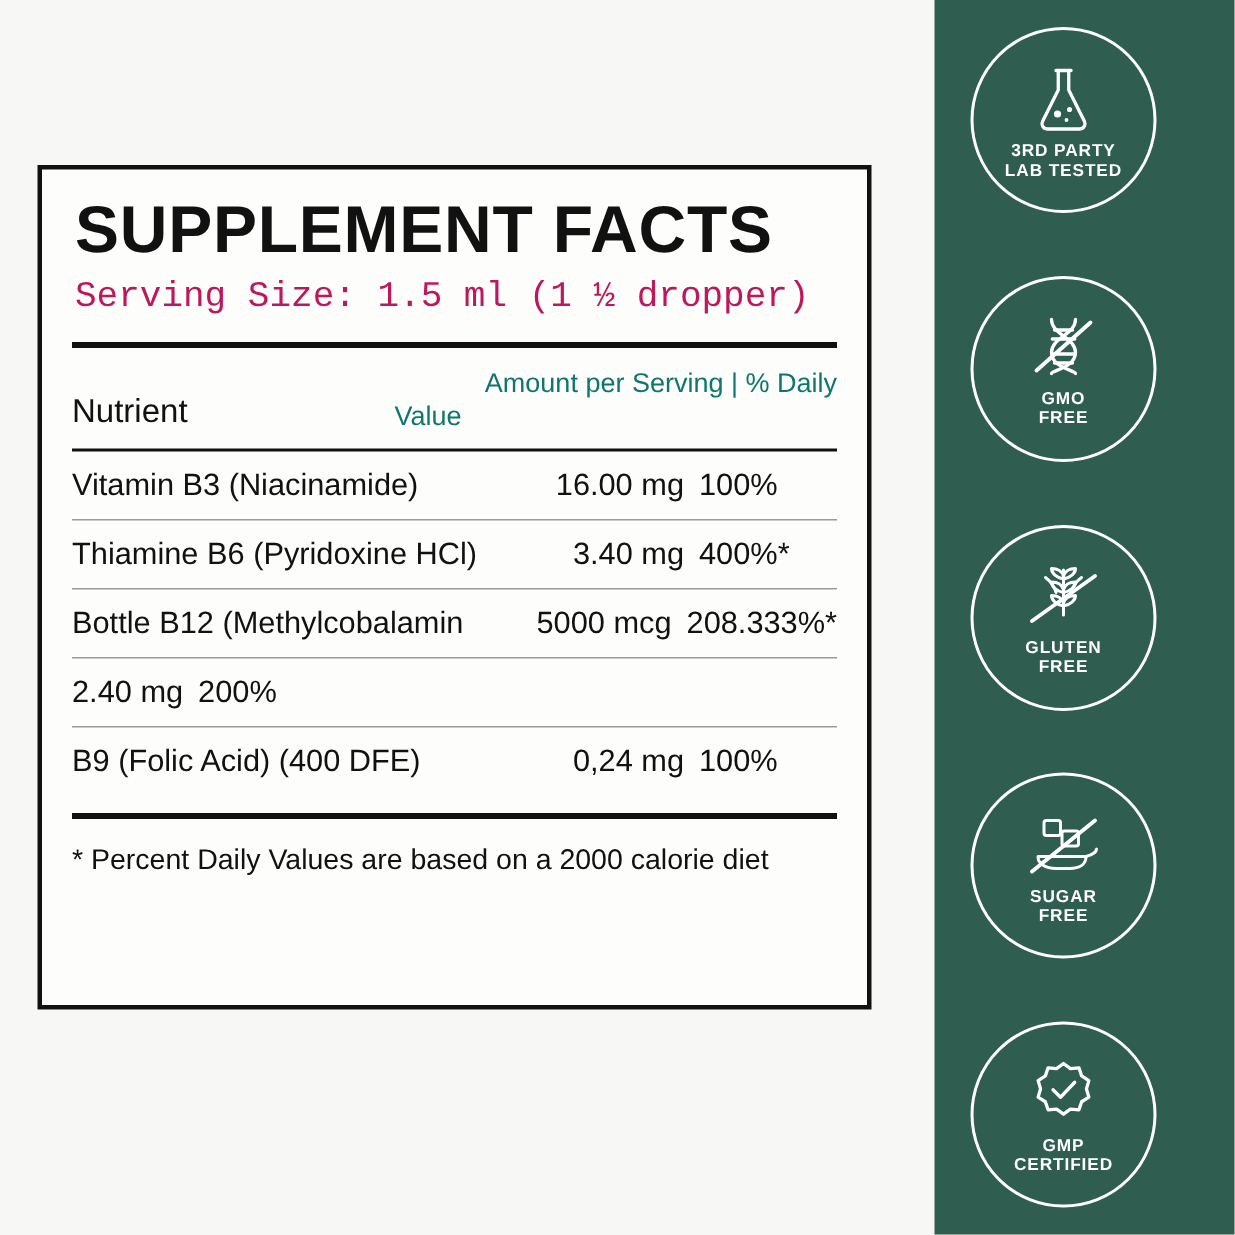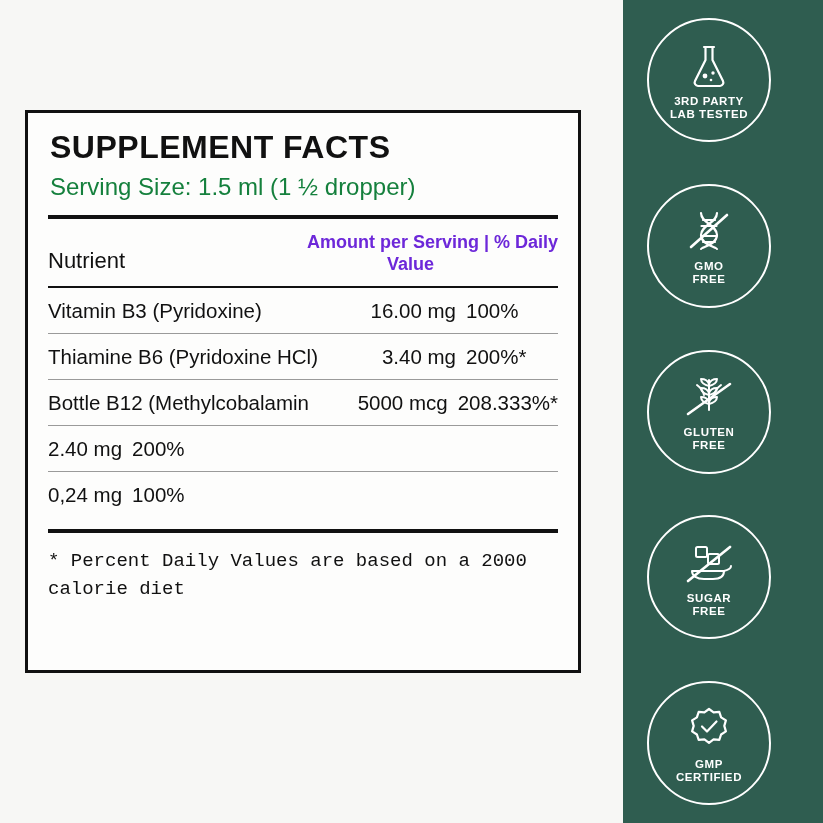--- a/index.html
+++ b/index.html
@@ -31,33 +31,34 @@
     left: 25px;
     top: 110px;
     width: 556px;
     height: 563px;
     border: 3px solid #111;
     background: #fdfdfc;
     box-sizing: border-box;
     padding: 14px 20px 10px 20px;
   }
   .facts-title {
-    font-size: 32px;
+    font-size: 44px;
     font-weight: 700;
     letter-spacing: 0.5px;
     color: #111;
     line-height: 1.05;
     margin: 4px 0 6px 2px;
   }
   .serving-line {
     font-size: 24px;
-    color: #15803d;
+    color: #be185d;
     line-height: 1.35;
     margin-left: 2px;
     white-space: nowrap;
+    font-family: Liberation Mono, monospace;
   }
   .rule-thick {
     border-bottom: 4px solid #111;
     margin: 12px 0 0 0;
   }
   .rule-med {
     border-bottom: 2px solid #111;
     margin: 0;
   }
   .rule-thin {
@@ -70,29 +71,28 @@
     padding: 12px 0 10px 0;
   }
   .header-nutrient {
     font-size: 22px;
     color: #111;
     flex: 0 0 215px;
     padding-bottom: 2px;
   }
   .header-amount {
     font-size: 18px;
-    color: #6d28d9;
+    color: #0f766e;
     text-align: right;
     flex: 1;
     line-height: 1.25;
-    font-weight: bold;
   }
   .header-amount .second-line {
     display: block;
-    text-align: center;
+    text-align: left;
   }
   .row {
     display: flex;
     align-items: baseline;
     padding: 11px 0 10px 0;
     font-size: 20.5px;
     color: #111;
   }
   .row .name {
     flex: 1 1 auto;
@@ -107,21 +107,20 @@
   .row .dv {
     flex: 0 0 92px;
     text-align: left;
     white-space: nowrap;
   }
   .footnotes {
     padding-top: 14px;
     font-size: 19px;
     color: #111;
     line-height: 1.5;
-    font-family: Liberation Mono, monospace;
   }
   
   .right-panel {
     position: relative;
     width: 200px;
     height: 823px;
     background: #2f5d50;
   }
   .badges {
     position: absolute;
@@ -184,47 +183,48 @@
         <div class="header-nutrient">Nutrient</div>
         <div class="header-amount">
           <span>Amount per Serving | % Daily</span>
           <span class="second-line">Value</span>
         </div>
       </div>
 
       <div class="rule-med"></div>
 
       <div class="row">
-        <div class="name">Vitamin B3 (Pyridoxine)</div>
+        <div class="name">Vitamin B3 (Niacinamide)</div>
         <div class="amount">16.00 mg</div>
         <div class="dv">100%</div>
       </div>
       <div class="rule-thin"></div>
 
       <div class="row">
         <div class="name">Thiamine B6 (Pyridoxine HCl)</div>
         <div class="amount">3.40 mg</div>
-        <div class="dv">200%*</div>
+        <div class="dv">400%*</div>
       </div>
       <div class="rule-thin"></div>
 
       <div class="row">
         <div class="name">Bottle B12 (Methylcobalamin</div>
         <div class="amount">5000 mcg</div>
         <div class="dv">208.333%*</div>
       </div>
       <div class="rule-thin"></div>
 
       <div class="row">
         <div class="amount">2.40 mg</div>
         <div class="dv">200%</div>
       </div>
       <div class="rule-thin"></div>
 
       <div class="row">
+        <div class="name">B9 (Folic Acid) (400 DFE)</div>
         <div class="amount">0,24 mg</div>
         <div class="dv">100%</div>
       </div>
 
       <div class="rule-thick"></div>
 
       <div class="footnotes">
         <div>* Percent Daily Values are based on a 2000 calorie diet</div>
       </div>
 

